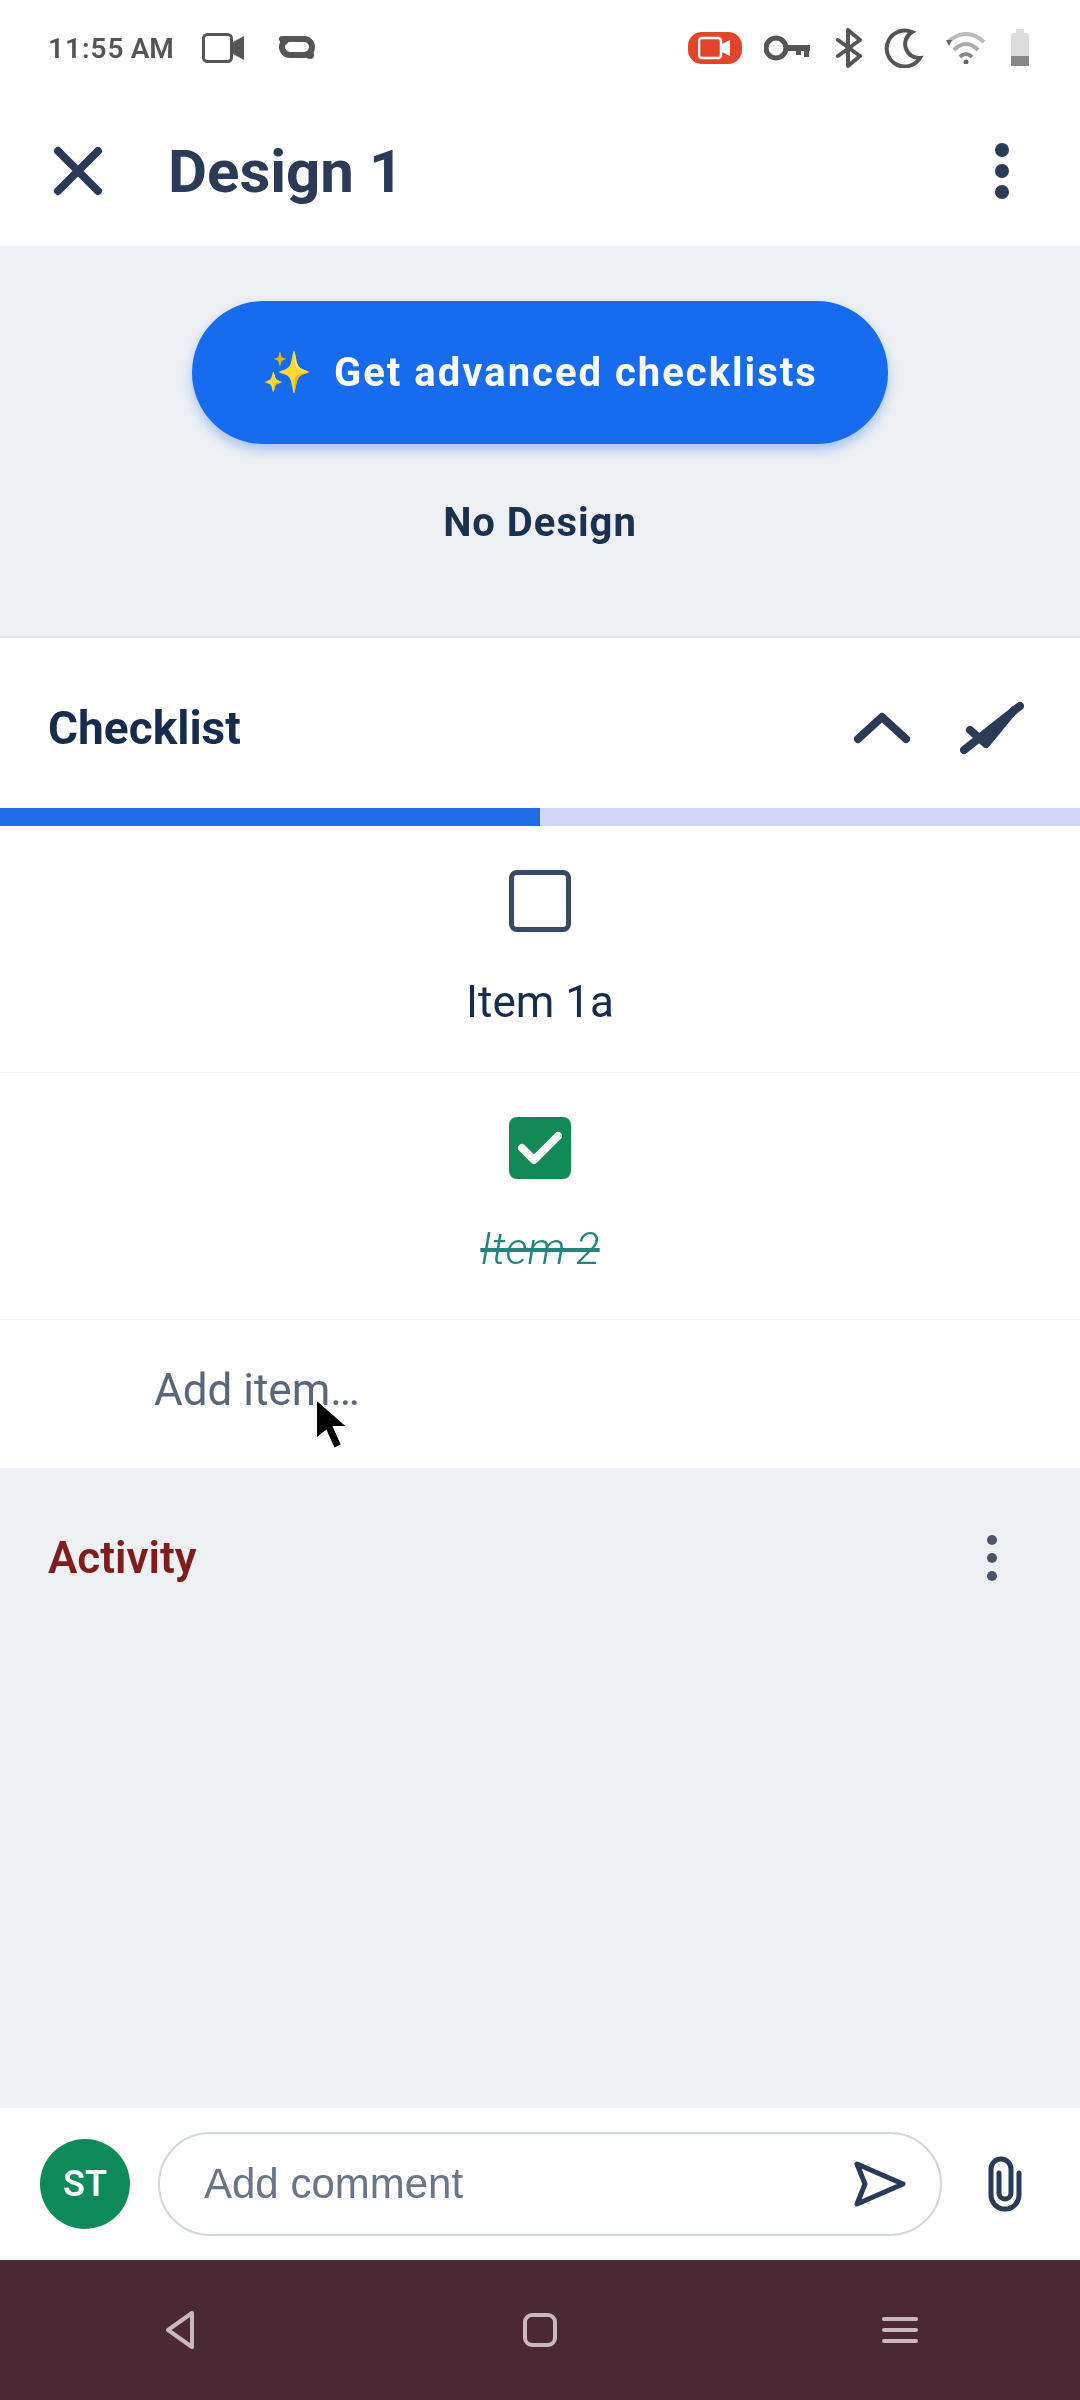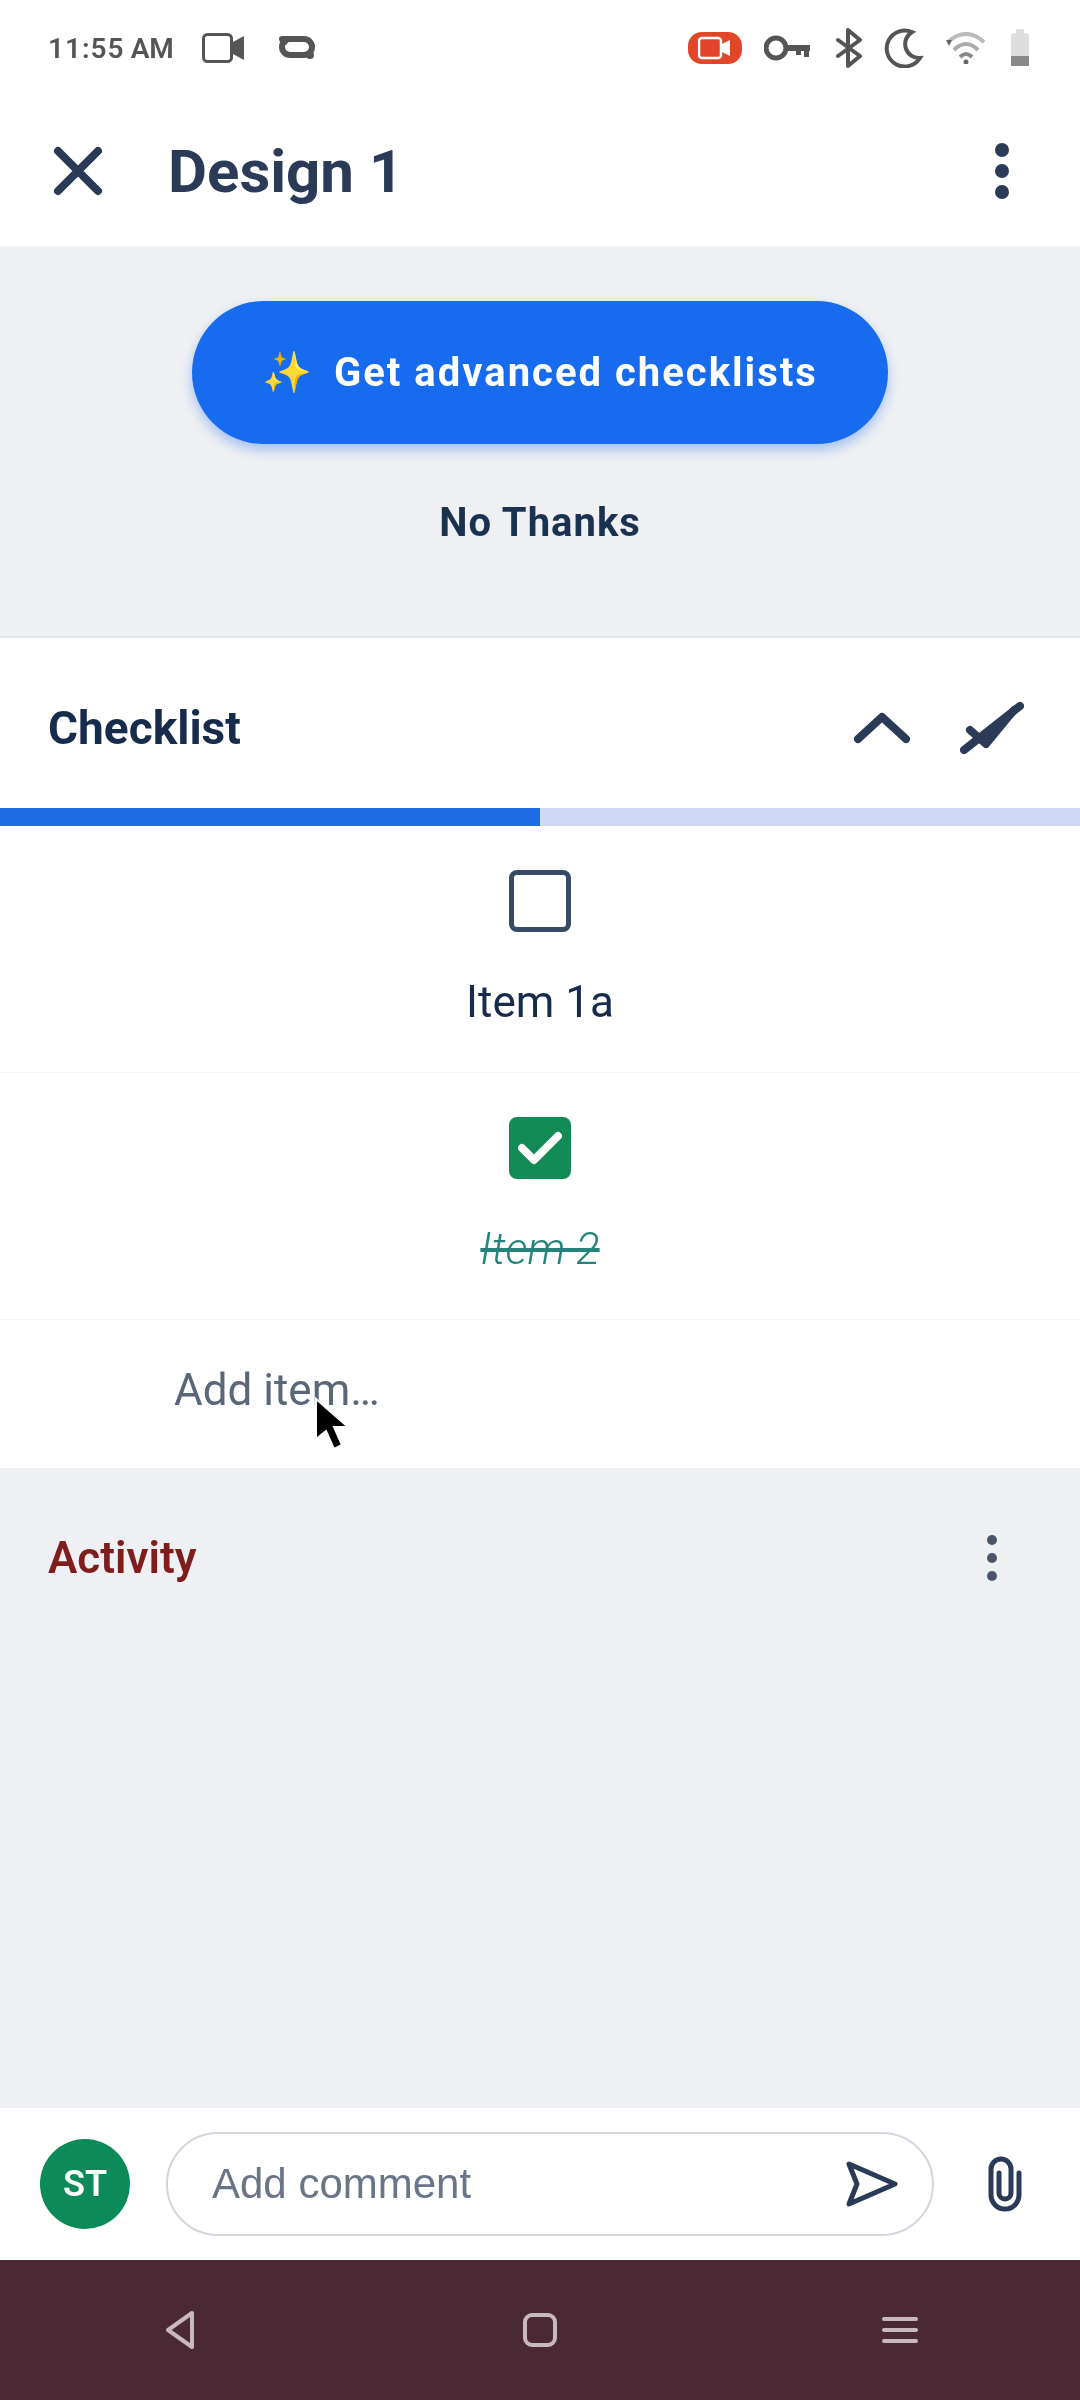--- a/index.html
+++ b/index.html
@@ -32,32 +32,32 @@
   .checklist-title { font-size: 46px; font-weight: 700; color: #172b4d; flex: 1; }
   .hdr-icon-btn { width: 80px; height: 80px; display: flex; align-items: center; justify-content: center; }
   .progress-track { height: 18px; background: #cfd9f5; width: 100%; position: relative; }
   .progress-fill { height: 100%; background: #1f6de6; width: 50%; }
 
   .check-row { display: flex; align-items: center; padding: 44px 48px; gap: 44px; border-bottom: 1px solid #f0f2f6; flex-direction: column; }
   .checkbox { width: 62px; height: 62px; border: 5px solid #394a66; border-radius: 8px; display: flex; align-items: center; justify-content: center; }
   .checkbox.checked { background: #118a55; border-color: #118a55; }
   .check-label { font-size: 44px; color: #172b4d; }
   .check-label.done { text-decoration: line-through; font-style: italic; color: #0f766e; font-weight: 300; opacity: .9; }
-  .add-item-row { padding: 44px 48px 52px 154px; font-size: 44px; color: #596779; margin-left: 20px; }
+  .add-item-row { padding: 44px 48px 52px 154px; font-size: 44px; color: #596779; }
 
   
   .activity-section { background: #eef0f3; }
   .activity-header { display: flex; align-items: center; padding: 50px 48px; }
   .activity-title { font-size: 44px; font-weight: 600; color: #7f1d1d; flex: 1; }
 
   
   .cursor { position: absolute; left: 312px; top: 1395px; pointer-events: none; }
 
   
-  .comment-bar { position: absolute; left: 0; right: 0; top: 2108px; height: 152px; background: #ffffff; display: flex; align-items: center; padding: 0 40px; gap: 36px; }
+  .comment-bar { position: absolute; left: 0; right: 0; top: 2108px; height: 152px; background: #ffffff; display: flex; align-items: center; padding: 0 40px; gap: 28px; }
   .avatar { width: 90px; height: 90px; border-radius: 50%; background: #0d8a5a; color: #fff; display: flex; align-items: center; justify-content: center; font-size: 36px; font-weight: 600; }
   .comment-input-wrap { flex: 1; height: 104px; border: 2px solid #d2d6de; border-radius: 52px; display: flex; align-items: center; padding: 0 30px 0 44px; gap: 20px; background: #fff; }
   .comment-input { flex: 1; border: none; outline: none; font-size: 42px; color: #172b4d; background: transparent; }
   .comment-input::placeholder { color: #6a7588; }
   .send-btn { width: 60px; height: 60px; display: flex; align-items: center; justify-content: center; }
   .attach-btn { width: 70px; height: 70px; display: flex; align-items: center; justify-content: center; }
 
   
   .nav-bar { position: absolute; left: 0; right: 0; bottom: 0; height: 140px; background: #4a2834; display: flex; align-items: center; justify-content: space-around; }
   .nav-btn { width: 80px; height: 80px; display: flex; align-items: center; justify-content: center; }
@@ -143,21 +143,21 @@
         <circle cx="7" cy="49" r="7" fill="#2a3a57"></circle>
       </svg>
   </div>
 </div>
 
 <div class="promo">
   <div class="promo-btn">
     <span class="sparkle">✨</span>
     <span>Get advanced checklists</span>
   </div>
-  <div class="no-thanks">No Thanks</div>
+  <div class="no-thanks">No Design</div>
 </div>
 
 <div class="checklist-section">
   <div class="checklist-header">
     <div class="checklist-title">Checklist</div>
     <div class="hdr-icon-btn">
       <svg width="60" height="38" viewBox="0 0 60 38">
           <path d="M6 30 L30 8 L54 30" fill="none" stroke="#2a3a57" stroke-width="8" stroke-linecap="round" stroke-linejoin="round"></path>
         </svg>
     </div>

